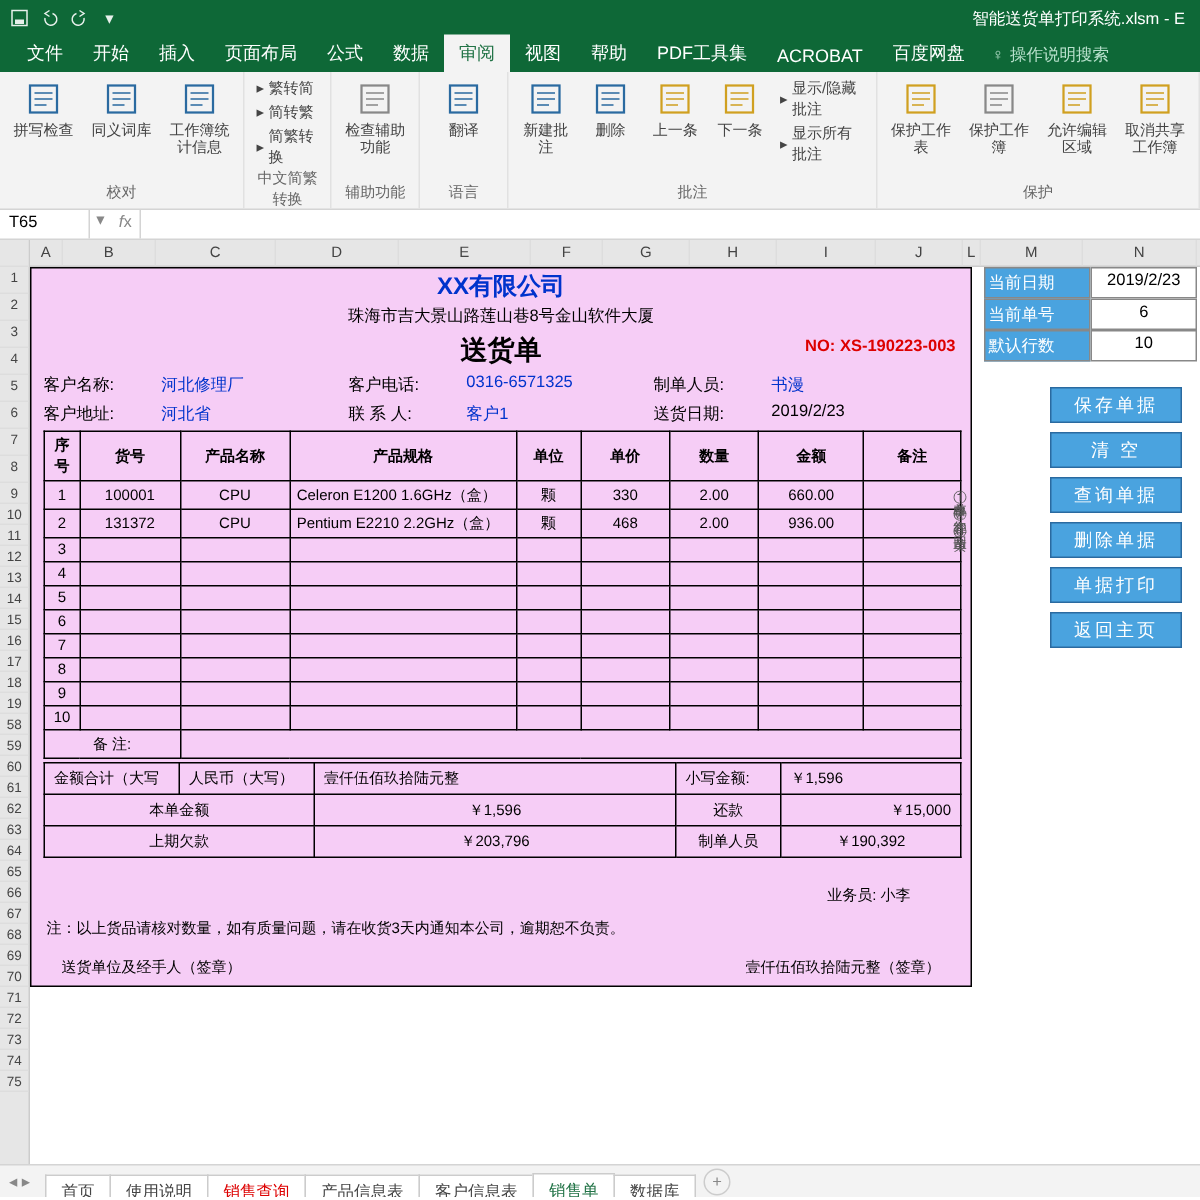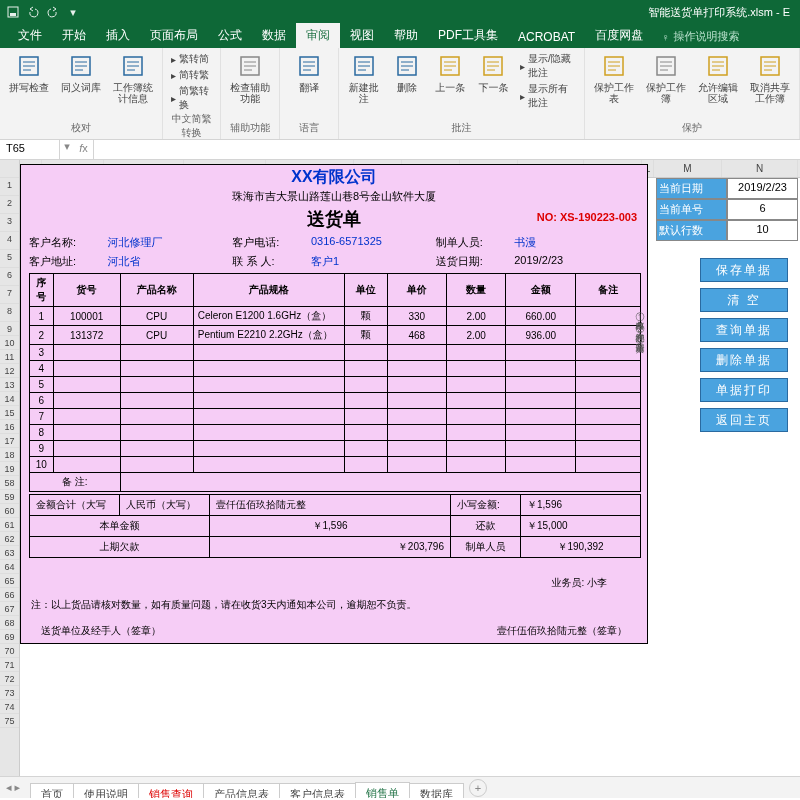--- a/index.html
+++ b/index.html
@@ -332,21 +332,21 @@
         <div style="width: 48px;">F</div>
         <div style="width: 58px;">G</div>
         <div style="width: 58px;">H</div>
         <div style="width: 66px;">I</div>
         <div style="width: 58px;">J</div>
         <div style="width: 12px;">L</div>
         <div style="width: 68px;">M</div>
         <div style="width: 76px;">N</div>
       </div>
 
-    <div class="pink" style="top:4px;">
+    <div class="pink" style="top:18px;">
       <div class="company">XX有限公司</div>
       <div class="addr">珠海市吉大景山路莲山巷8号金山软件大厦</div>
       <div class="doctitle">
         <span>送货单</span>
         <span class="docno">
           <span class="red">NO:</span>
           <span class="red">XS-190223-003</span>
         </span>
       </div>
       <div class="inforow">
@@ -502,25 +502,25 @@
               <td style="width:90px">金额合计（大写</td>
             <td style="width:90px">人民币（大写）</td>
             <td>壹仟伍佰玖拾陆元整</td>
             <td style="width:70px">小写金额:</td>
             <td style="width:120px">￥1,596</td>
             </tr>
         <tr>
               <td colspan="2" style="text-align:center">本单金额</td>
             <td style="text-align:center">￥1,596</td>
             <td style="text-align:center">还款</td>
-            <td style="text-align:left">￥15,000</td>
+            <td style="text-align:right">￥15,000</td>
             </tr>
         <tr>
               <td colspan="2" style="text-align:center">上期欠款</td>
-            <td style="text-align:right">￥203,796</td>
+            <td style="text-align:center">￥203,796</td>
             <td style="text-align:center">制单人员</td>
             <td style="text-align:center">￥190,392</td>
             </tr>
       </tbody>
         </table>
       <div style="text-align:right; padding:18px 40px 4px; font-size:10px;">
         <span>业务员:</span>
         <span>小李</span>
       </div>
       <div class="note">注：以上货品请核对数量，如有质量问题，请在收货3天内通知本公司，逾期恕不负责。</div>

